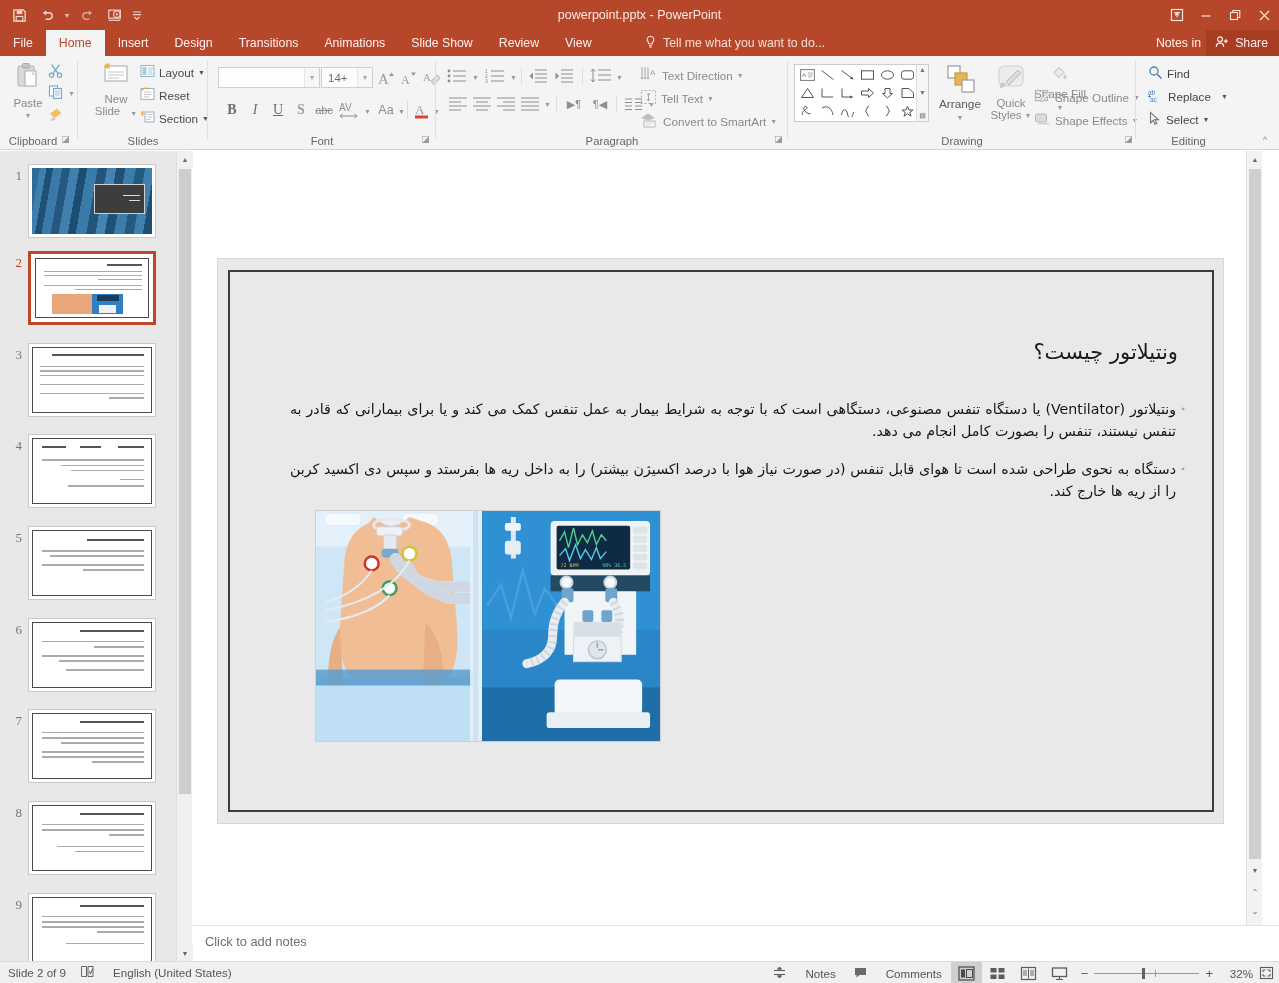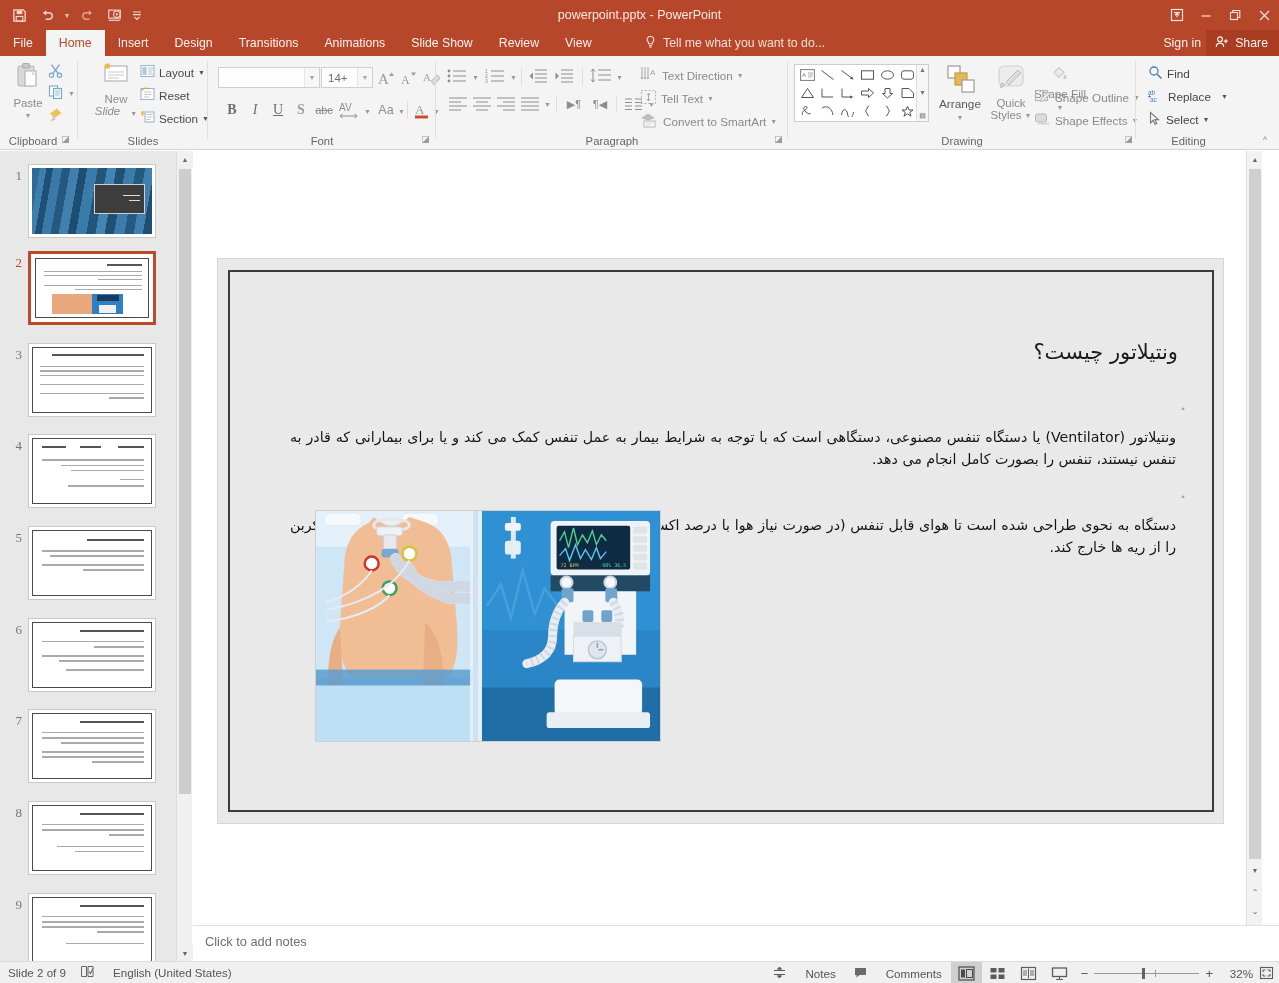--- a/index.html
+++ b/index.html
@@ -175,21 +175,21 @@
   .slide-body {
     position: absolute; right: 22px; top: 126px; width: 900px;
     direction: rtl; text-align: right;
   }
   .bullet-row { display: flex; direction: rtl; margin-bottom: 16px; }
   .bullet-mark {
     flex: 0 0 14px; font-size: 10px; color: #3a3a3a; line-height: 22px; text-align: center;
   }
   .bullet-text {
     flex: 1; font-family: "DejaVu Sans", sans-serif; font-size: 14.2px; color: #141414;
-    line-height: 1.55; text-align: justify; margin-top: 28px;
+    line-height: 1.55; text-align: justify;
   }
   .slide-figure {
     position: absolute; left: 85px; top: 238px; width: 346px; height: 232px;
     border: 1px solid #cfcfcf; overflow: hidden; background: #bfe0f2;
   }
 
   
   .edit-scroll {
     position: absolute; right: 0; top: 0; width: 16px; height: 774px; background: #f2f2f2;
     border-left: 1px solid #e0e0e0;
@@ -311,21 +311,21 @@
   </div>
   <div class="tellme">
     <span>
       <svg width="11" height="14" viewBox="0 0 11 14">
           <path d="M5.5 1.2a3.4 3.4 0 0 0-2 6.1v1.5h4V7.3a3.4 3.4 0 0 0-2-6.1z" fill="none" stroke="#f6ded7" stroke-width="1.1"></path>
           <path d="M4 10.6h3M4.4 12.2h2.2" stroke="#f6ded7" stroke-width="1.1"></path>
         </svg>
     </span>
     <span>Tell me what you want to do...</span>
   </div>
-  <div class="signin">Sign in</div>
+  <div class="signin">Notes in</div>
   <div class="share">
     <span>
       <svg width="14" height="14" viewBox="0 0 14 14">
           <circle cx="5" cy="4.3" r="2.4" fill="none" stroke="#fdf1ee" stroke-width="1.2"></circle>
           <path d="M1.3 12c0-2.3 1.7-3.8 3.7-3.8s3.7 1.5 3.7 3.8" fill="none" stroke="#fdf1ee" stroke-width="1.2"></path>
           <path d="M10.8 4.2v4M8.8 6.2h4" stroke="#fdf1ee" stroke-width="1.2"></path>
         </svg>
     </span>
     <span>Share</span>
   </div>
@@ -381,21 +381,21 @@
   <div class="rgroup" style="left:78px; width:130px;">
     <div class="btn-big" style="left:14px; top:6px; width:48px;">
       <span>
         <svg width="30" height="28" viewBox="0 0 30 28">
             <rect x="4" y="4" width="22" height="15" fill="#fff" stroke="#b5b5b5" stroke-width="1.2"></rect>
             <path d="M7 10h16M7 13h16M7 16h11" stroke="#c7c7c7" stroke-width="1.2"></path>
             <path d="M6.5 1v6M3.5 4h6M4.3 1.8l4.4 4.4M8.7 1.8 4.3 6.2" stroke="#f0b33a" stroke-width="1.2"></path>
           </svg>
       </span>
       <span style="margin-top:1px;">New</span>
-      <span style="display:flex;align-items:flex-end;gap:10px;font-style:italic;">
+      <span style="display:flex;align-items:flex-end;gap:10px;">
         <span>Slide</span>
         <span class="caret">▼</span>
       </span>
     </div>
     <div class="btn-small" style="left:62px; top:8px;">
       <span>
         <svg width="15" height="14" viewBox="0 0 15 14">
             <rect x="1" y="1.5" width="13" height="11" fill="#fff" stroke="#9bb7cc" stroke-width="1.1"></rect>
             <rect x="2.5" y="3" width="4" height="8" fill="#a9c9de"></rect>
             <path d="M8 4h5M8 6h5M8 8h4M8 10h5" stroke="#a9c9de" stroke-width="1"></path>

